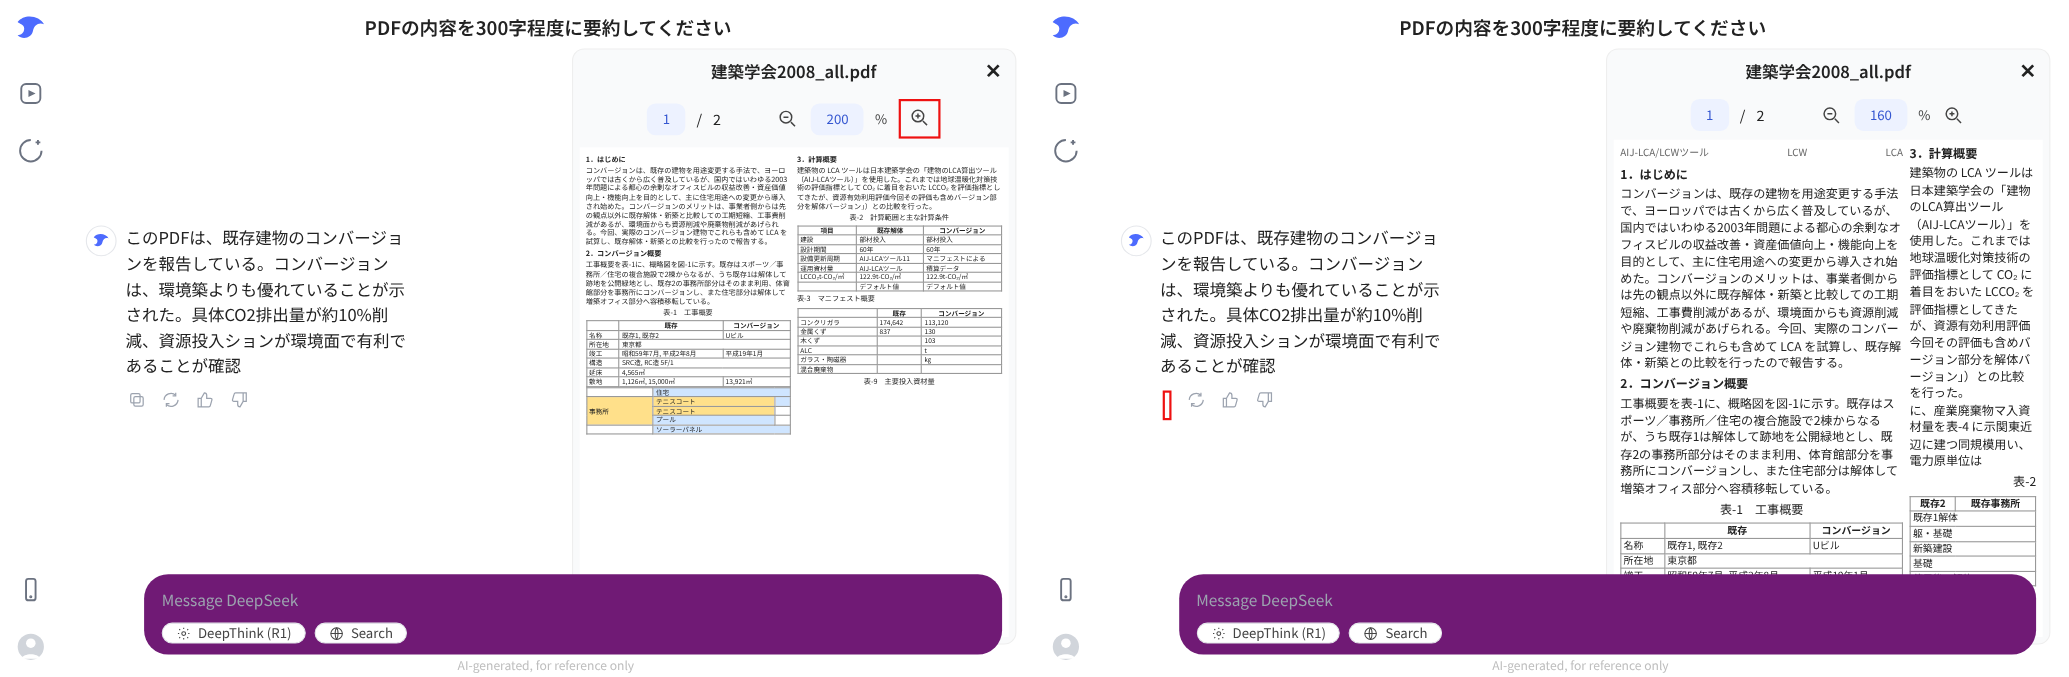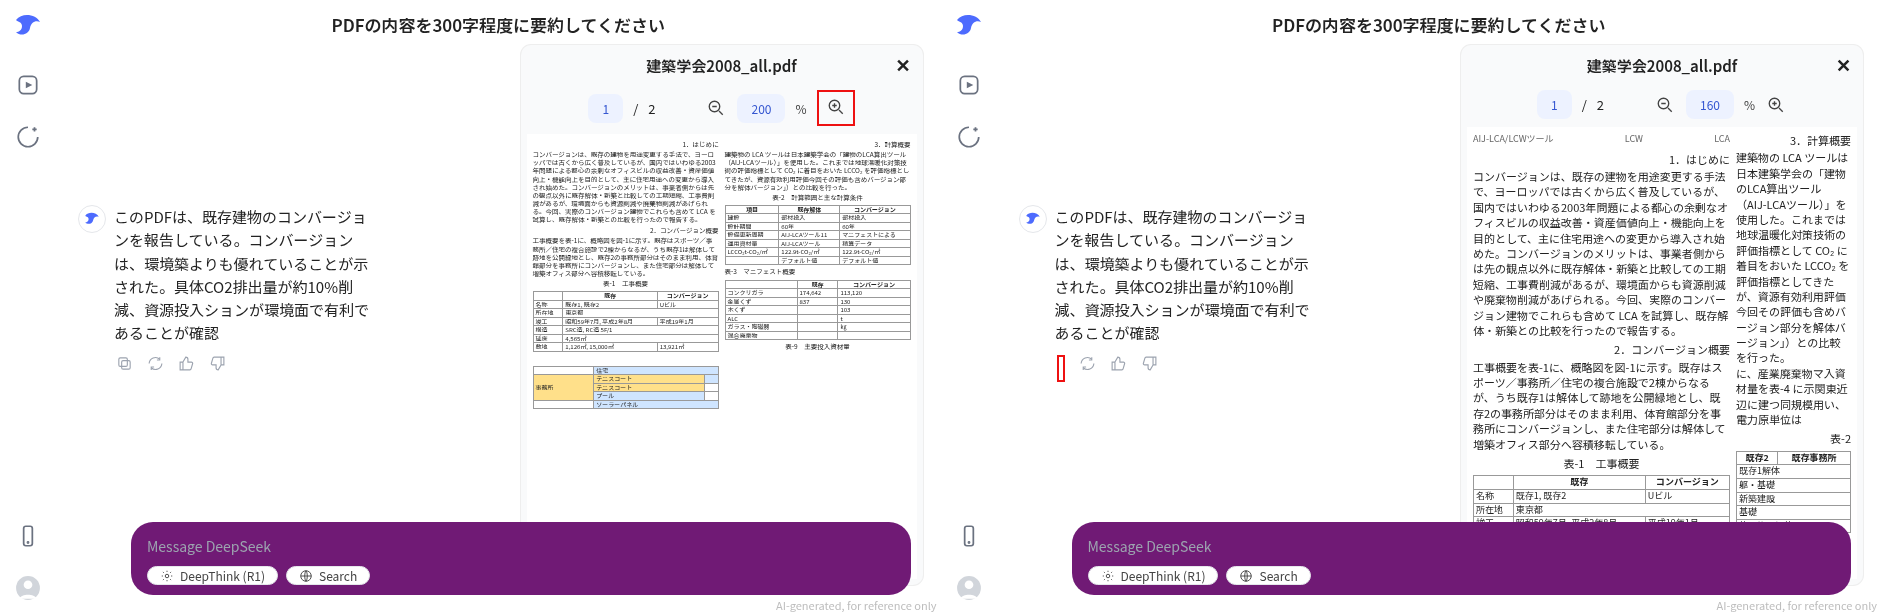--- a/index.html
+++ b/index.html
@@ -94,21 +94,21 @@
   .input-placeholder{color:#9ca3af;font-size:14px;}
   .chip-row{display:flex;gap:8px;}
   .chip{
     display:inline-flex;align-items:center;gap:6px;
     background:#fff;border:1px solid #e5e7eb;border-radius:18px;
     font-size:12px;padding:0 12px;cursor:pointer;color:#444;
   }
   .chip svg{width:14px;height:14px;}
   .footnote{
     position:absolute;bottom:2px;left:0;right:4px;
-    text-align:right;font-size:11px;color:#bdbdbd;
+    text-align:center;font-size:11px;color:#bdbdbd;
   }
   
   .pdf-viewer {
     position:absolute;
     top:45px; right:18px;
     width:402px;
     background:#f9fafb;
     border-radius:10px;
     box-shadow:0 0 0 1px #eee;
     height:540px;
@@ -137,21 +137,21 @@
     background:#fff;
     margin:0 6px 6px;
     font-size:6.5px;
     line-height:1.25;
     padding:6px;
     display:flex;
     gap:6px;
   }
   .pdf-page.zoomed{font-size:11px;line-height:1.4;}
   .col{flex:1;min-width:0;}
-  .sec-title{font-weight:400;margin-bottom:2px;text-align:right;}
+  .sec-title{font-weight:700;margin-bottom:2px;}
   .tiny-table{width:100%;border-collapse:collapse;font-size:6px;margin-top:4px;}
   .tiny-table td,.tiny-table th{border:1px solid #999;padding:0 2px;white-space:nowrap;overflow:hidden;}
   .tiny-table .y{background:#ffe08a;}
   .tiny-table .b{background:#cfe5ff;}
   .zoomed .tiny-table{font-size:9px;}
   .pct{font-size:12px;color:#444;}
 </style>
 </head>
 <body>
 
@@ -281,21 +281,21 @@
                   <td>延床</td>
                   <td colspan="2">4,565㎡</td>
                 </tr>
             <tr>
                   <td>敷地</td>
                   <td>1,126㎡, 15,000㎡</td>
                   <td>13,921㎡</td>
                 </tr>
           </tbody>
             </table>
-          <table class="tiny-table" style="margin-top:14px;">
+          <table class="tiny-table" style="margin-top:0;">
             <tbody>
                 <tr>
                   <td></td>
                   <td colspan="2" class="b">住宅</td>
                 </tr>
             <tr>
                   <td rowspan="3" class="y">事務所</td>
                   <td class="y">テニスコート</td>
                   <td class="b"></td>
                 </tr>

